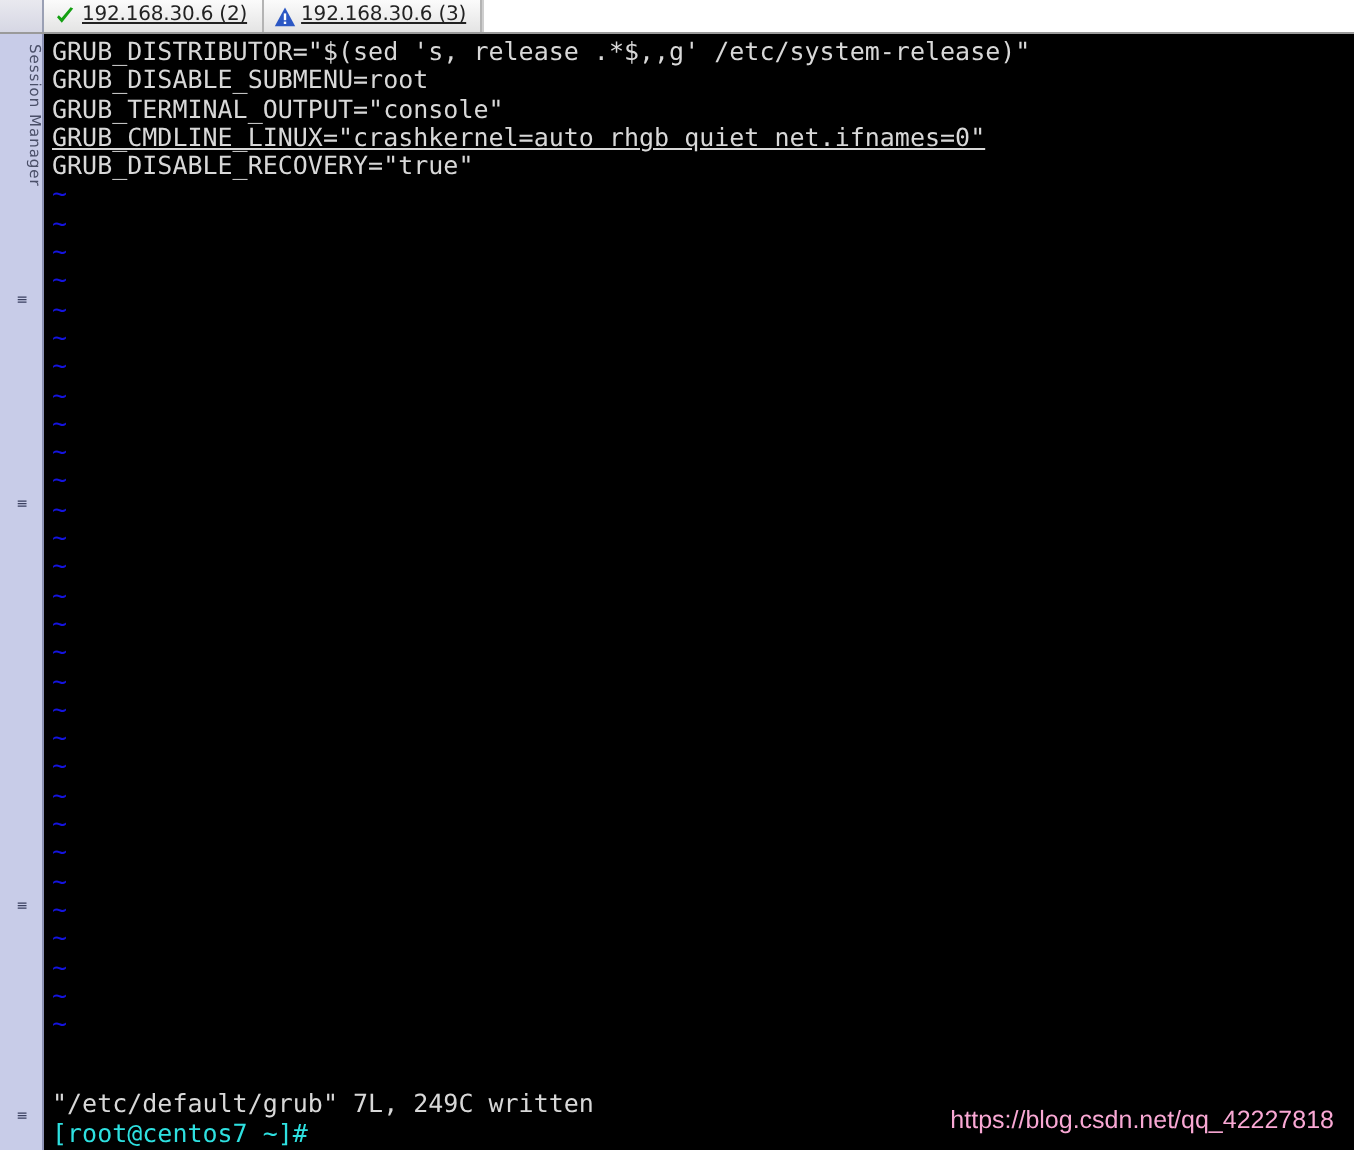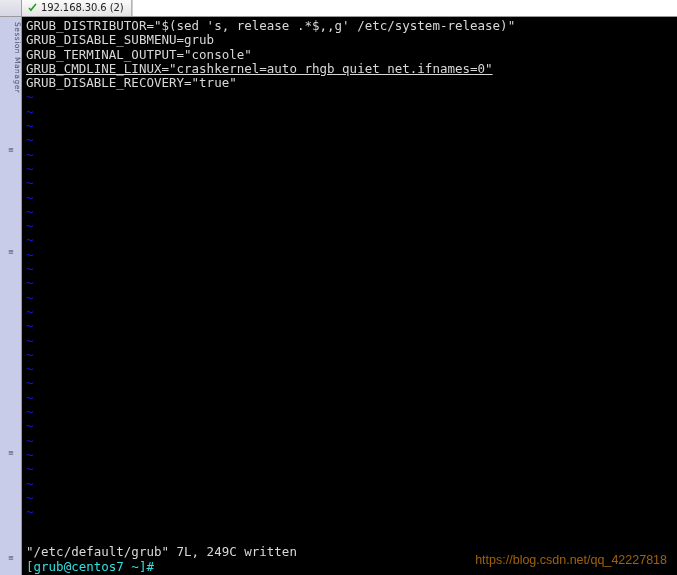--- a/index.html
+++ b/index.html
@@ -52,20 +52,21 @@
     gap: 3px;
     padding: 0 7px 0 5px;
     font-size: 10px;
     color: #222;
     background: linear-gradient(to bottom, #fbfbfb, #e4e4e4);
     border-right: 1px solid #b4b4b4;
     box-sizing: border-box;
     white-space: nowrap;
     line-height: 16px;
     cursor: default;
+    text-decoration: underline;
   }
   .tab.active {
     background: #ffffff;
     font-weight: bold;
     border-right: 1px solid #b4b4b4;
   }
   .tab .label { letter-spacing: -0.1px; }
 
   .ico {
     display: inline-block;
@@ -195,57 +196,67 @@
     font-size: 12.5px;
     line-height: 14.3px;
   }
 
   .watermark {
     position: absolute;
     right: 10px;
     bottom: 8px;
     font-family: "Liberation Sans", sans-serif;
     font-size: 12.5px;
-    color: #a16207;
+    color: #f9a8d4;
     white-space: nowrap;
     margin-top: 28px;
   }
 </style>
 </head>
 <body>
 
 <div id="app">
 
   <div class="tabbar">
     <div class="tabbar-left-stub"></div>
     <div class="tabs" id="tabs-container">
         <div class="tab">
           <span class="ico">
             <svg width="11" height="11" viewBox="0 0 11 11">
               <path d="M1.5 5.6 L3.9 8.4 L9.6 1.3 L8.3 0.6 L3.8 6.0 L2.4 4.6 Z" fill="#14a012"></path>
             </svg>
           </span>
           <span class="label">192.168.30.6 (2)</span>
         </div>
+        <div class="tab">
+          <span class="ico">
+            <svg width="11" height="11" viewBox="0 0 11 11">
+              <path d="M5.5 0.7 L10.6 10.1 L0.4 10.1 Z" fill="#2b57c4"></path>
+              <rect x="4.9" y="3.7" width="1.2" height="3.4" fill="#ffffff"></rect>
+              <rect x="4.9" y="7.8" width="1.2" height="1.2" fill="#ffffff"></rect>
+            </svg>
+          </span>
+          <span class="label">192.168.30.6 (3)</span>
+        </div>
         <div class="tab-filler"></div>
       </div>
   </div>
 
   <div class="sidebar">
     <div class="sidebar-vtext">Session Manager</div>
     <div class="sidebar-mark" style="top:129px;">≡</div>
     <div class="sidebar-mark" style="top:231px;">≡</div>
     <div class="sidebar-mark" style="top:432px;">≡</div>
     <div class="sidebar-mark" style="top:537px;">≡</div>
   </div>
 
   <div class="terminal">
     <div class="term-inner" id="term-inner">
         <div class="line">GRUB_DISTRIBUTOR="$(sed 's, release .*$,,g' /etc/system-release)"</div>
-        <div class="line">GRUB_DISABLE_SUBMENU=grub</div>
+        <div class="line">GRUB_DISABLE_SUBMENU=root</div>
         <div class="line">GRUB_TERMINAL_OUTPUT="console"</div>
         <div class="line underline">GRUB_CMDLINE_LINUX="crashkernel=auto rhgb quiet net.ifnames=0"</div>
         <div class="line">GRUB_DISABLE_RECOVERY="true"</div>
         <div class="tilde" style="color: rgb(20, 20, 224);">~</div>
         <div class="tilde" style="color: rgb(20, 20, 224);">~</div>
         <div class="tilde" style="color: rgb(20, 20, 224);">~</div>
         <div class="tilde" style="color: rgb(20, 20, 224);">~</div>
         <div class="tilde" style="color: rgb(20, 20, 224);">~</div>
         <div class="tilde" style="color: rgb(20, 20, 224);">~</div>
         <div class="tilde" style="color: rgb(20, 20, 224);">~</div>
@@ -267,17 +278,17 @@
         <div class="tilde" style="color: rgb(20, 20, 224);">~</div>
         <div class="tilde" style="color: rgb(20, 20, 224);">~</div>
         <div class="tilde" style="color: rgb(20, 20, 224);">~</div>
         <div class="tilde" style="color: rgb(20, 20, 224);">~</div>
         <div class="tilde" style="color: rgb(20, 20, 224);">~</div>
         <div class="tilde" style="color: rgb(20, 20, 224);">~</div>
         <div class="tilde" style="color: rgb(20, 20, 224);">~</div>
         <div class="tilde" style="color: rgb(20, 20, 224);">~</div>
       </div>
     <div class="status">"/etc/default/grub" 7L, 249C written</div>
-    <div class="prompt">[grub@centos7 ~]#</div>
+    <div class="prompt">[root@centos7 ~]#</div>
     <div class="watermark">https://blog.csdn.net/qq_42227818</div>
   </div>
 
 </div>
 
 </body></html>

